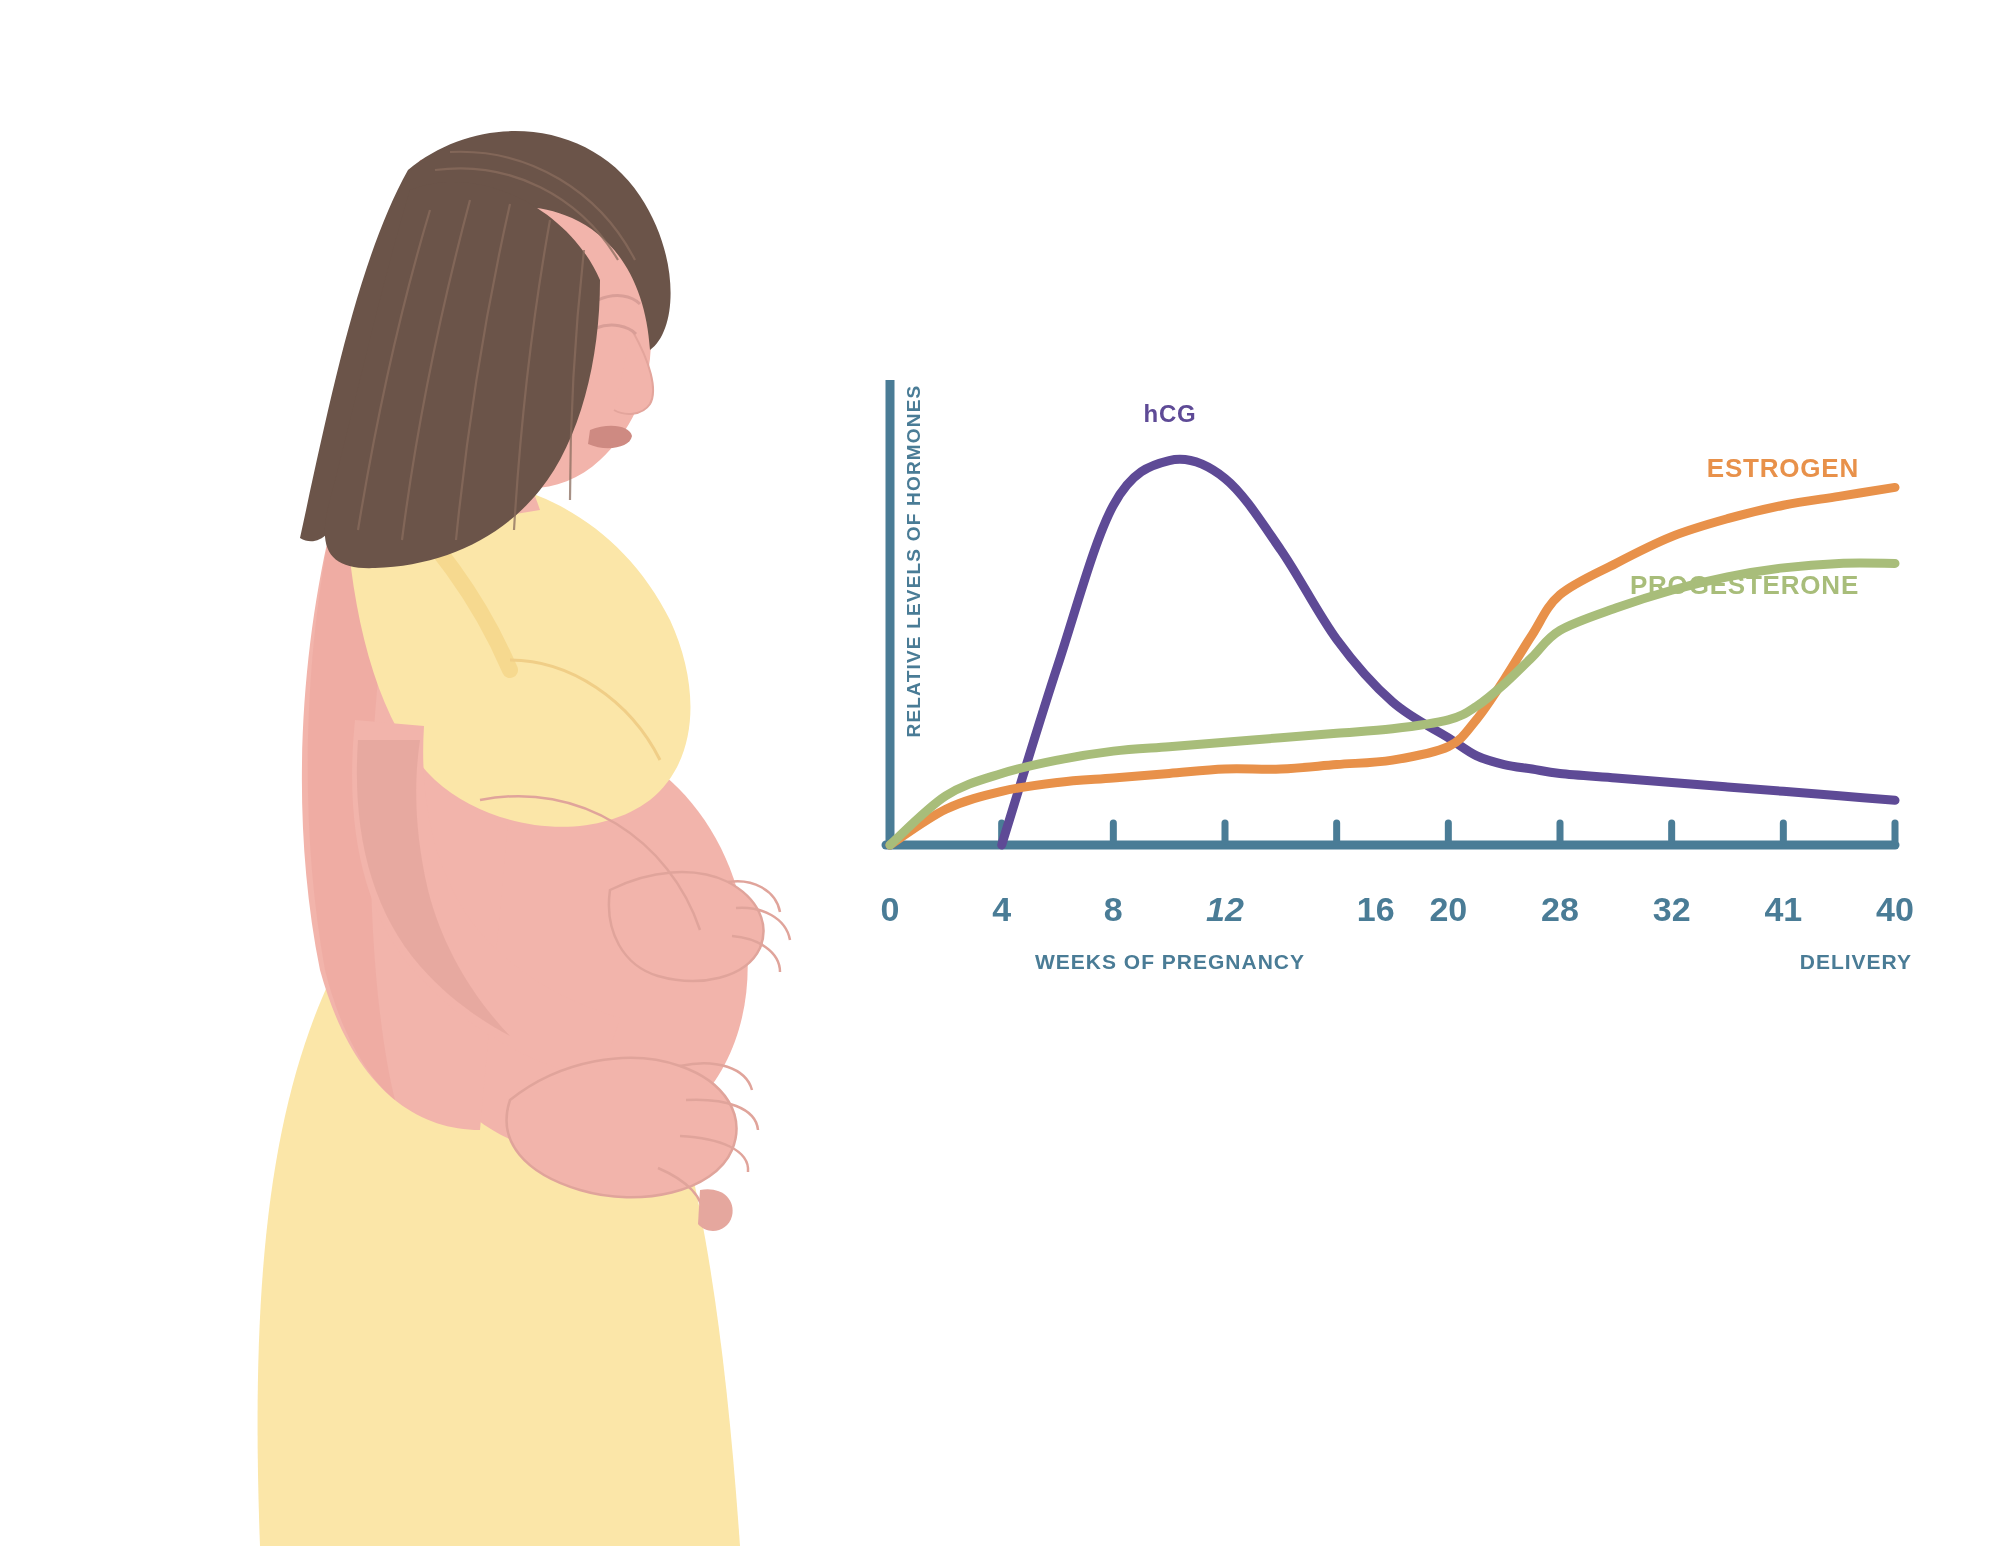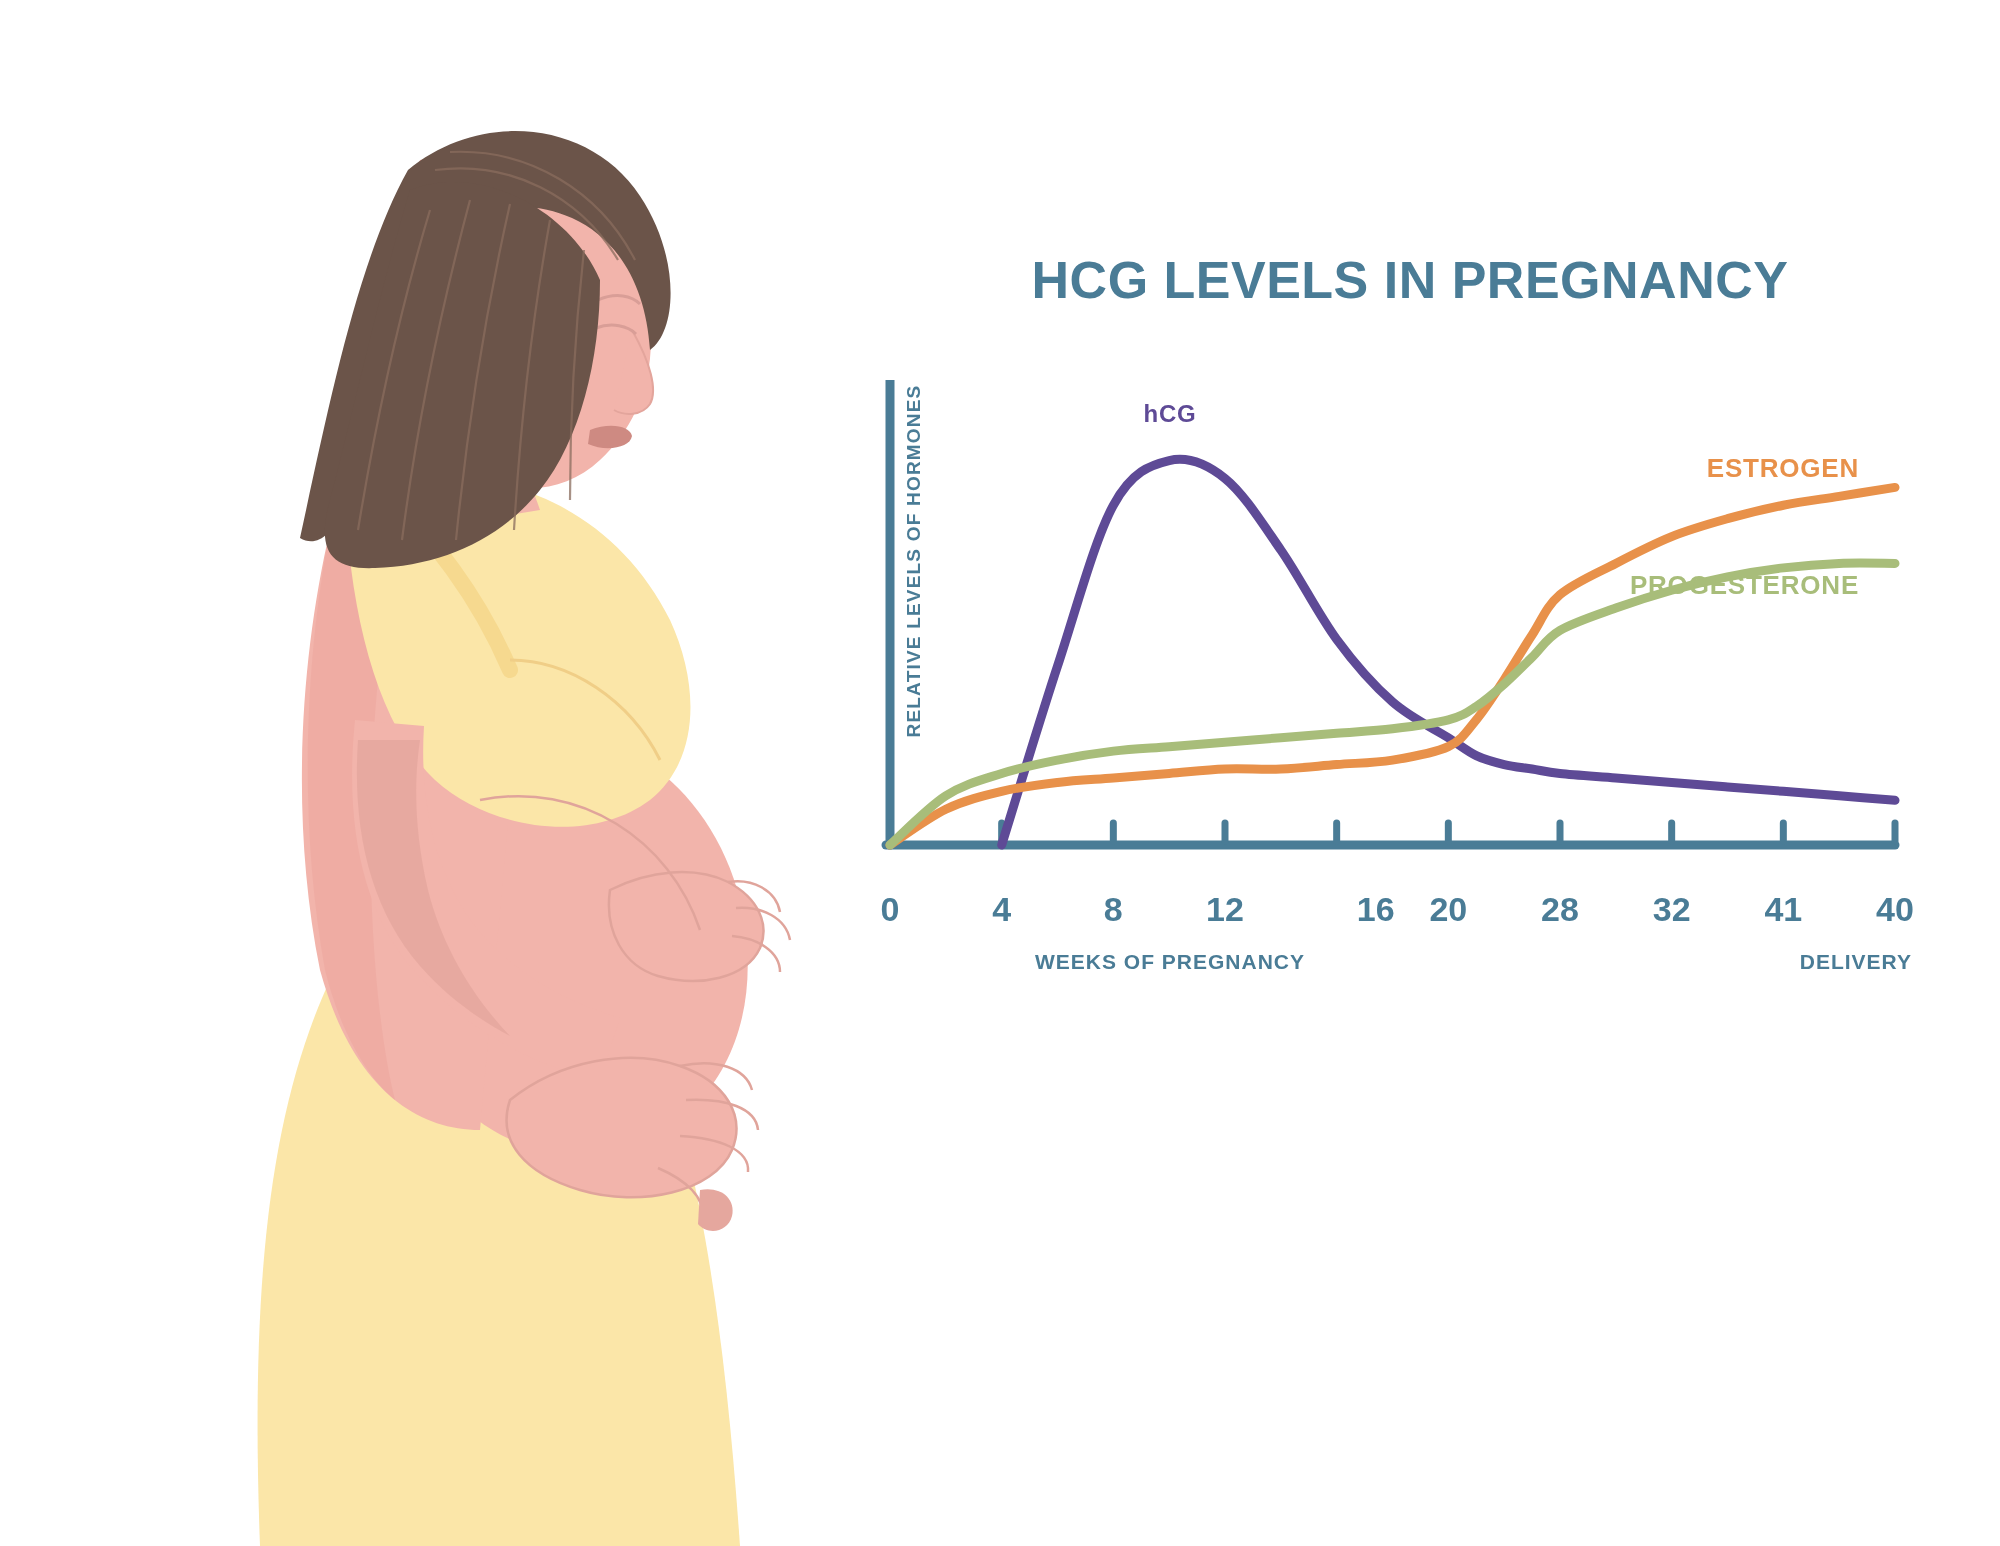--- a/index.html
+++ b/index.html
@@ -131,21 +131,20 @@
         </g>
 
         <path d="M300 700 C 400 680, 490 740, 520 830" stroke="#E0A49B" stroke-width="2.5" fill="none"></path>
         <path d="M520 1090 C 540 1086, 556 1098, 552 1116 C 548 1132, 528 1136, 518 1124 Z" fill="#E5A79E"></path>
       </g>
     </svg>
   </div>
 
   <div class="chart-wrap">
 
-    <div class="chart-title">HCG LEVELS IN PREGNANCY</div>
 
     <div class="ylabel">RELATIVE LEVELS OF HORMONES</div>
 
     <div class="plot">
       <svg id="plot-svg" viewBox="0 0 1060 500" width="1060" height="500" xmlns="http://www.w3.org/2000/svg">
         <g>
           <line id="yaxis" x1="30" y1="0" x2="30" y2="465" stroke="#4A7C96" stroke-width="9" stroke-linecap="round"></line>
           <line id="xaxis" x1="26" y1="465" x2="1035" y2="465" stroke="#4A7C96" stroke-width="9" stroke-linecap="round"></line>
         </g>
         <g id="ticks">
@@ -170,21 +169,21 @@
           <div class="serieslabel lbl-hcg" style="color: rgb(94, 74, 150); top: 19.76px; left: 310px; transform: translateX(-50%);">hCG</div>
           <div class="serieslabel" style="color: rgb(232, 145, 74); top: 73.4px; left: auto; right: 60.9167px;">ESTROGEN</div>
           <div class="serieslabel" style="color: rgb(168, 189, 122); top: 189.62px; left: auto; right: 60.9167px;">PROGESTERONE</div>
         </div>
     </div>
 
     <div class="xticklabels" id="xticklabels">
         <span style="left: 30px;">0</span>
         <span style="left: 141.667px;">4</span>
         <span style="left: 253.333px;">8</span>
-        <span style="left: 365px;">12</span>
+        <span style="left: 365px; font-style: italic;">12</span>
         <span style="left: 476.667px; margin-left: 39px;">16</span>
         <span style="left: 588.333px;">20</span>
         <span style="left: 700px; text-align: center;">28</span>
         <span style="left: 811.667px;">32</span>
         <span style="left: 923.333px;">41</span>
         <span style="left: 1035px;">40</span>
       </div>
 
     <div class="xaxis-title">
       <span class="wk">WEEKS OF PREGNANCY</span>

